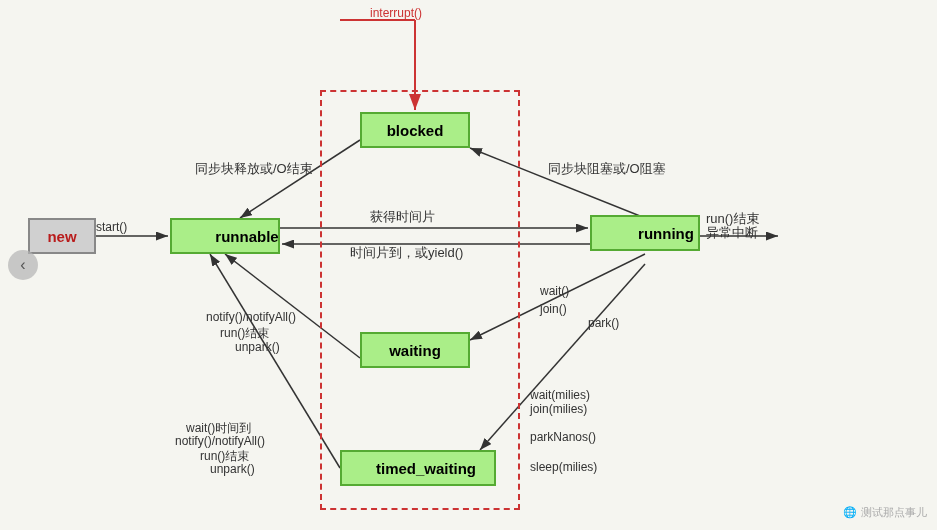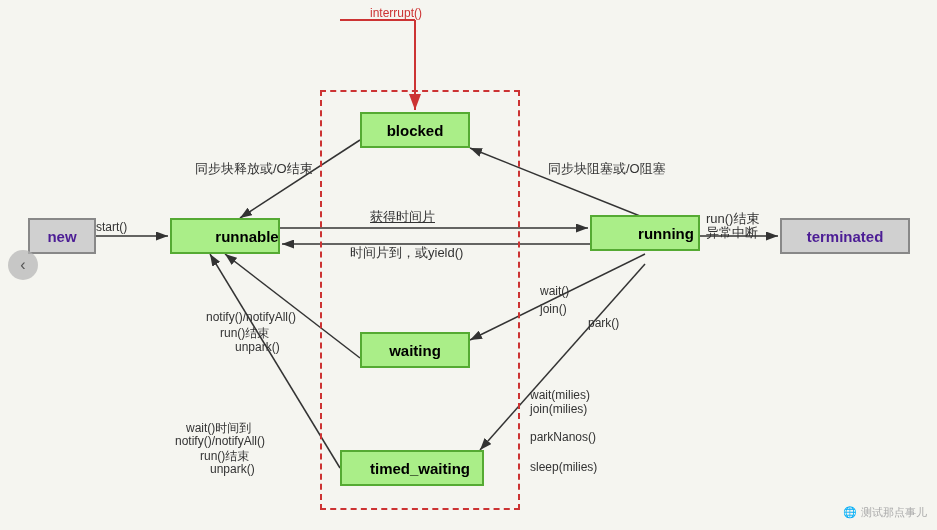--- a/index.html
+++ b/index.html
@@ -23,21 +23,21 @@
       text-align: center;
       display: flex;
       align-items: center;
       justify-content: center;
       font-size: 15px;
       font-weight: bold;
     }
     .state-gray {
       background: #d0d0d0;
       border-color: #888;
-      color: #4c1d95;
+      color: #b91c1c;
     }
     .state-green {
       background: #aaee88;
       border-color: #55aa33;
       color: #000;
     }
     .label-text {
       position: absolute;
       font-size: 12px;
       color: #333;
@@ -132,35 +132,34 @@
   <div class="dashed-box" style="left:320px; top:90px; width:200px; height:420px;"></div>
 
   <div class="state-box state-gray" style="left:28px; top:218px; width:68px; height:36px;">new</div>
 
   <div class="state-box state-green" style="left:170px; top:218px; width:110px; height:36px;padding-left:44px;">runnable</div>
 
   <div class="state-box state-green" style="left:360px; top:112px; width:110px; height:36px;">blocked</div>
 
   <div class="state-box state-green" style="left:590px; top:215px; width:110px; height:36px;padding-left:42px;">running</div>
 
-  <div class="state-box state-gray" style="left:780px; top:218px; width:130px; height:36px;">terminated</div>
 
   <div class="state-box state-green" style="left:360px; top:332px; width:110px; height:36px;">waiting</div>
 
-  <div class="state-box state-green" style="left:340px; top:450px; width:144px; height:36px;padding-left:16px;">timed_waiting</div>
+  <div class="state-box state-green" style="left:340px; top:450px; width:156px; height:36px;padding-left:16px;">timed_waiting</div>
 
   <div class="label-text" style="left:96px; top:220px;">start()</div>
 
   <div class="label-text" style="left:370px; top:6px; color:#cc3333;">interrupt()</div>
 
   <div class="label-text chinese" style="left:195px; top:160px;">同步块释放或/O结束</div>
 
   <div class="label-text chinese" style="left:548px; top:160px;">同步块阻塞或/O阻塞</div>
 
-  <div class="label-text chinese" style="left:370px; top:208px;text-decoration:underline;">获得时间片</div>
+  <div class="label-text chinese" style="left:370px; top:208px;">获得时间片</div>
 
   <div class="label-text chinese" style="left:350px; top:244px;">时间片到，或yield()</div>
 
   <div class="label-text chinese" style="left:706px; top:210px;">run()结束</div>
   <div class="label-text chinese" style="left:706px; top:224px;">异常中断</div>
 
   <div class="label-text" style="left:540px; top:284px;">wait()</div>
   <div class="label-text" style="left:540px; top:302px;">join()</div>
   <div class="label-text" style="left:540px; top:316px;padding-left:48px;">park()</div>
 

